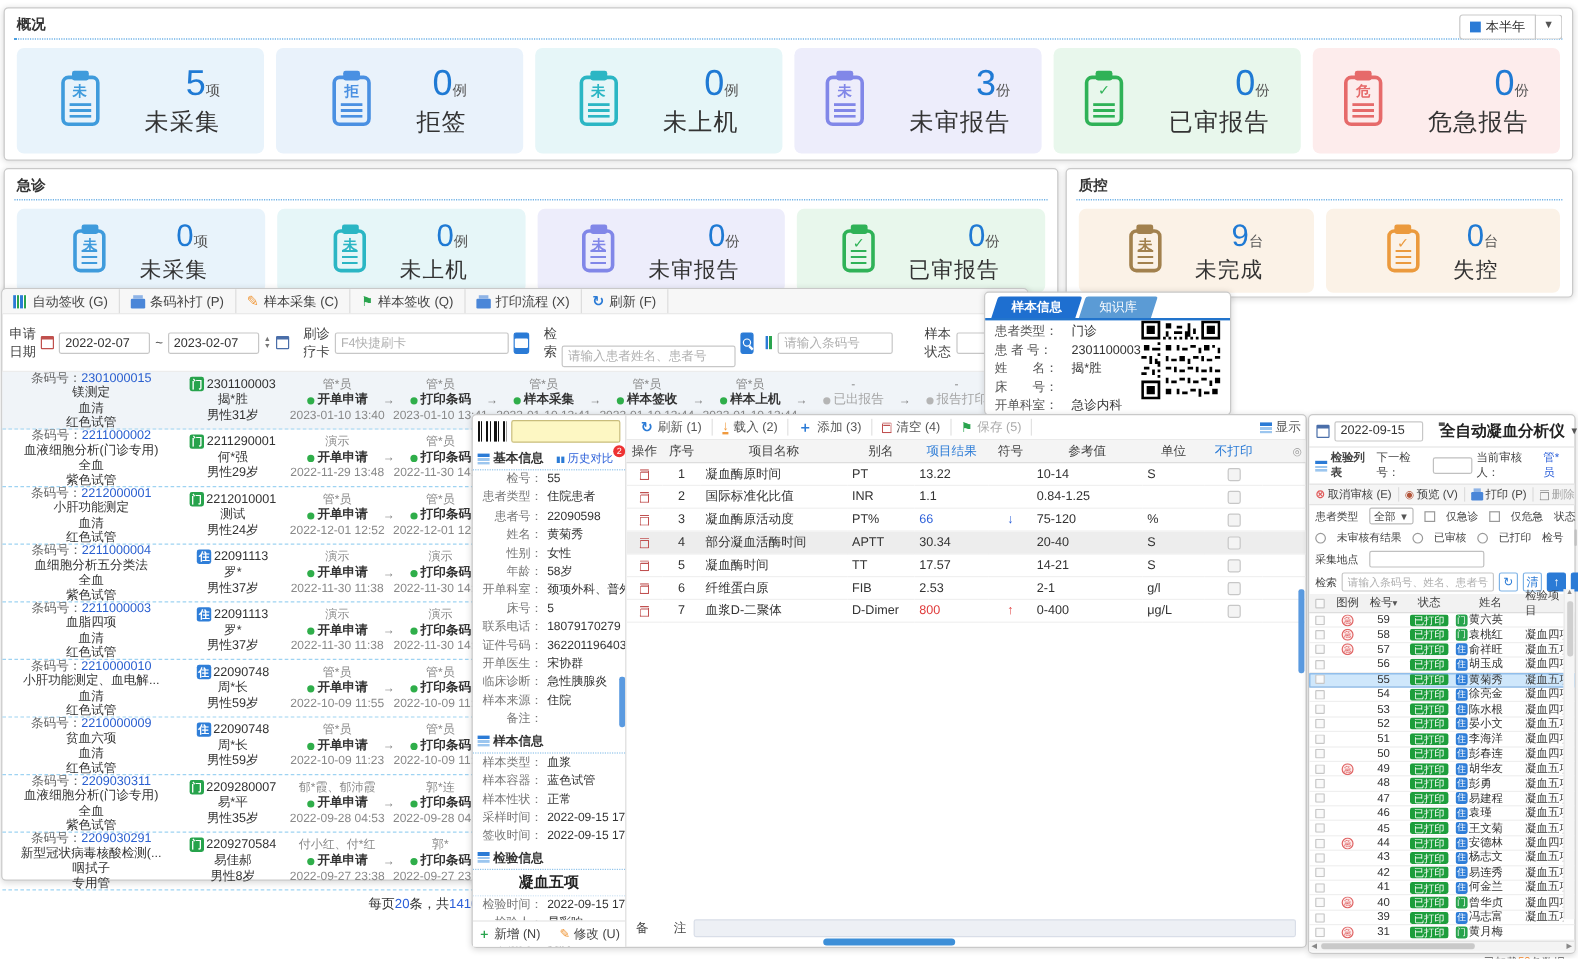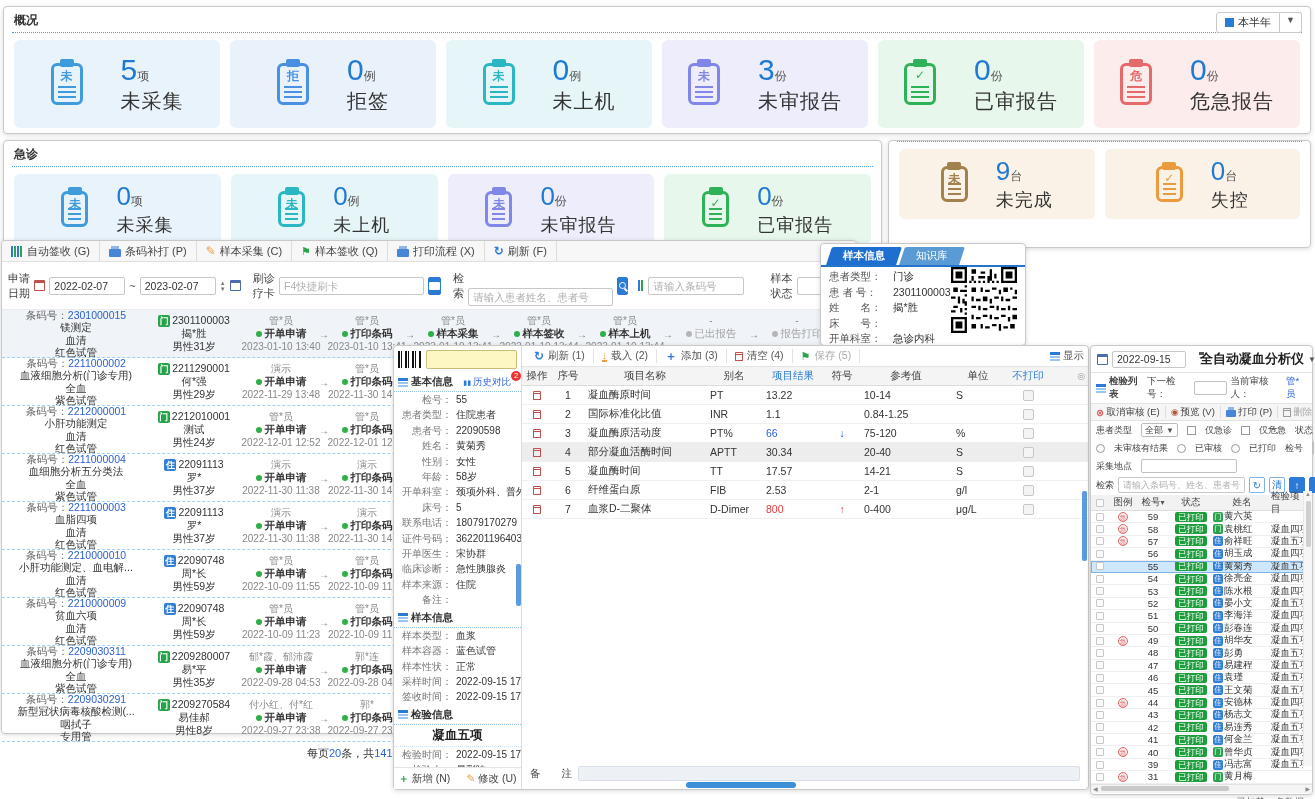--- a/index.html
+++ b/index.html
@@ -19,21 +19,21 @@
   [data-color="purple"]{background:#ededfb;color:#8187e8}
   [data-color="green"]{background:#e8f7ec;color:#2fb257}
   [data-color="red"]{background:#fdecec;color:#e66a6a}
   [data-color="tan"]{background:#fbf2e7;color:#a2814e}
   [data-color="orange"]{background:#fbf2e7;color:#eb9a3d}
   .clip{position:relative;width:32px;height:42px;border:3px solid currentColor;border-radius:6px;flex:none}
   .card.sm .clip{width:27px;height:36px}
   .clip::before{content:"";position:absolute;top:-7px;left:50%;transform:translateX(-50%);width:14px;height:8px;border-radius:2px;background:currentColor}
   .clip b{position:absolute;top:2px;left:0;right:0;text-align:center;font-size:12px;color:currentColor}
   .clip::after{content:"";position:absolute;left:4px;right:4px;bottom:4px;height:12px;background:repeating-linear-gradient(180deg,currentColor 0 2px,transparent 2px 5px)}
-  .ctxt{text-align:left}
+  .ctxt{text-align:right}
   .num{font-size:30px;color:#1f7ad4}
   .card.sm .num{font-size:26px}
   .unit{font-size:12px;color:#555}
   .clabel{font-size:20px;color:#333;letter-spacing:1px;margin-top:1px}
   .card.sm .clabel{font-size:18px}
   .hbtns{position:absolute;right:8px;top:5px;display:flex}
   .pbtn{border:1px solid #c9c9c9;border-radius:3px 0 0 3px;background:#fff;font-size:11px;color:#333;padding:2px 8px;display:inline-flex;align-items:center;gap:4px}
   .pbtn2{border:1px solid #c9c9c9;border-left:none;border-radius:0 3px 3px 0;background:#fff;font-size:9px;color:#555;padding:2px 6px}
   .sq{width:9px;height:9px;background:#2b7bd6;display:inline-block}
   
@@ -283,20 +283,21 @@
           </span>
           <span class="ctxt">
             <span><span class="num">0</span><span class="unit">份</span></span>
             <div class="clabel">已审报告</div>
           </span>
         </div>
       </div>
   </section>
 
   <section class="win" style="left:888px;top:140px;width:423px;height:108px">
+    <div class="ptitle">质控</div>
     <div class="dotline"></div>
     <div class="cards">
 
     <div class="card sm" data-color="tan">
           <span class="clip">
             <b>未</b>
           </span>
           <span class="ctxt">
             <span><span class="num">9</span><span class="unit">台</span></span>
             <div class="clabel">未完成</div>

